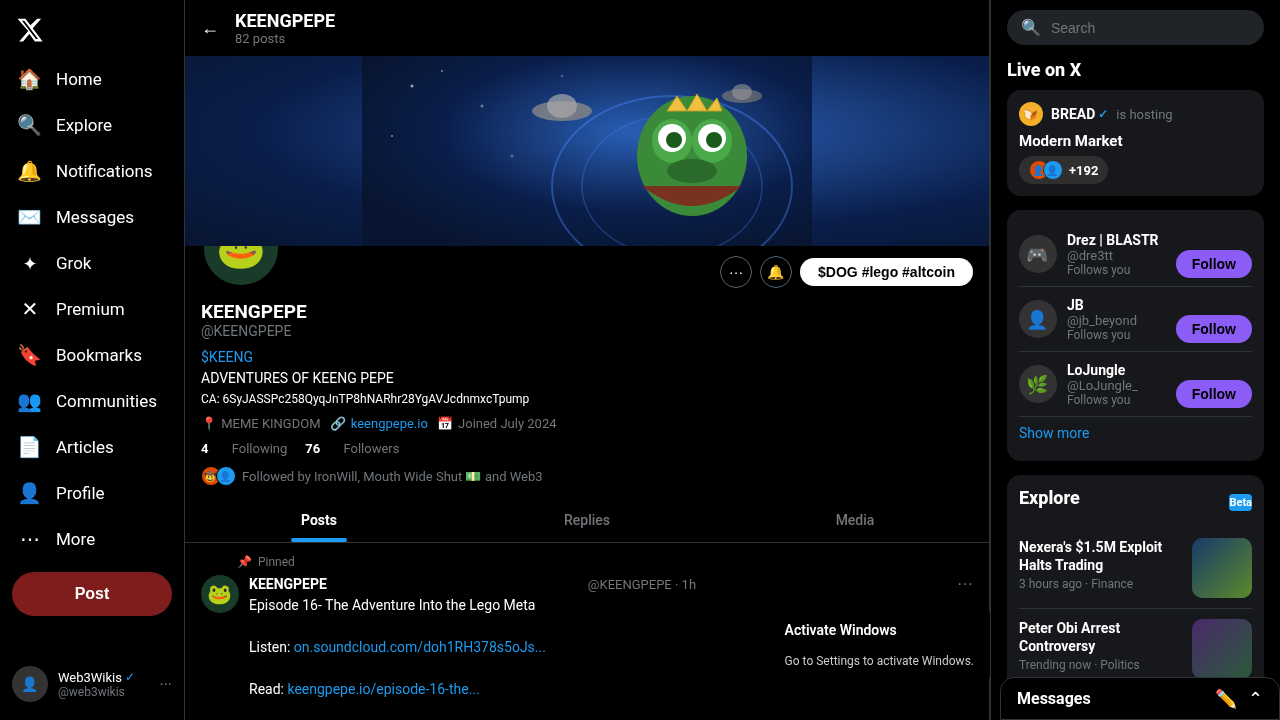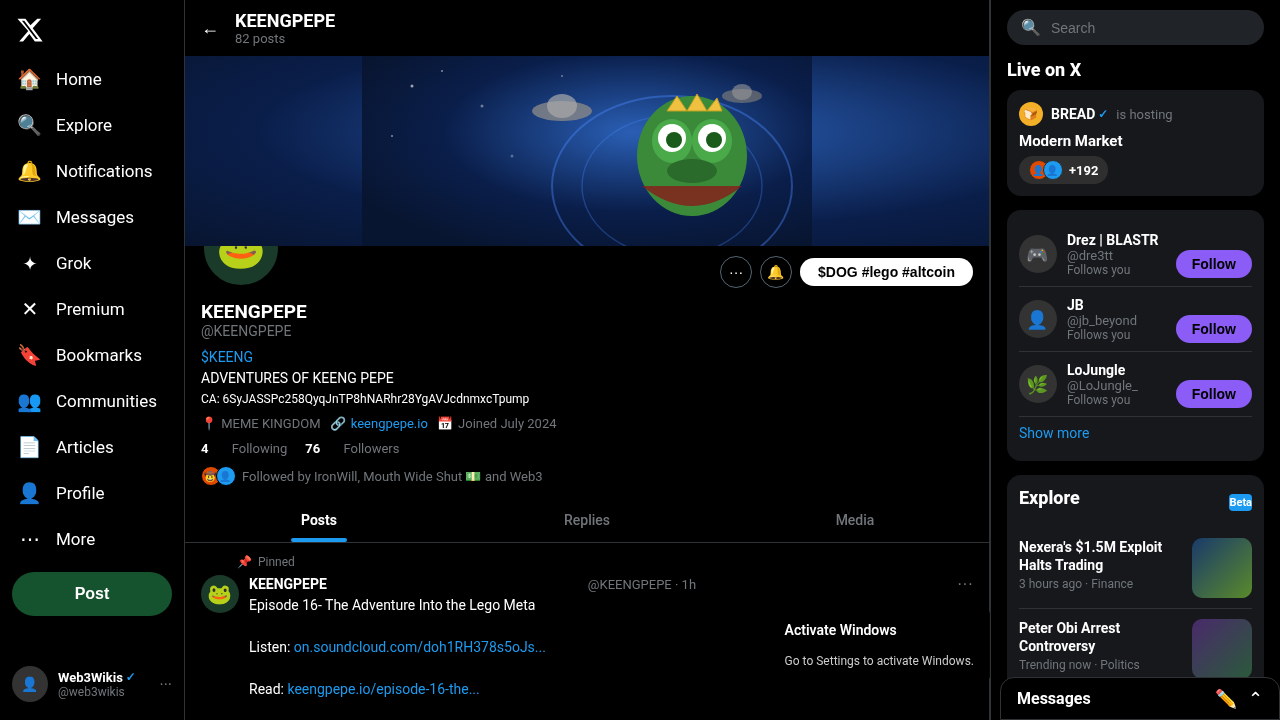--- a/index.html
+++ b/index.html
@@ -5,25 +5,25 @@
     * { box-sizing: border-box; margin: 0; padding: 0; }
     body { font-family: -apple-system, BlinkMacSystemFont, 'Segoe UI', Roboto, sans-serif; background: #000; color: #fff; display: flex; height: 720px; overflow: hidden; }
 
     
     .sidebar { width: 185px; background: #000; display: flex; flex-direction: column; padding: 8px 0; border-right: 1px solid #2f3336; flex-shrink: 0; }
     .sidebar-logo { padding: 8px 16px 4px; margin-bottom: 4px; }
     .sidebar-logo svg { width: 28px; height: 28px; fill: #fff; }
     .sidebar-item { display: flex; align-items: center; gap: 14px; padding: 10px 14px; cursor: pointer; border-radius: 30px; margin: 1px 4px; font-size: 17px; font-weight: 400; color: #fff; transition: background 0.2s; }
     .sidebar-item .icon { width: 24px; height: 24px; display: flex; align-items: center; justify-content: center; font-size: 20px; }
     .sidebar-item span.label { font-size: 17px; }
-    .post-btn { background: #14532d; color: #fff; border: none; border-radius: 25px; padding: 13px 0; font-size: 16px; font-weight: 700; cursor: pointer; margin: 10px 12px 8px; width: calc(100% - 24px); }
+    .post-btn { background: #7f1d1d; color: #fff; border: none; border-radius: 25px; padding: 13px 0; font-size: 16px; font-weight: 700; cursor: pointer; margin: 10px 12px 8px; width: calc(100% - 24px); }
     .sidebar-user { display: flex; align-items: center; gap: 10px; padding: 10px 12px; margin-top: auto; cursor: pointer; border-radius: 30px; }
     .sidebar-user-avatar { width: 36px; height: 36px; border-radius: 50%; background: #333; overflow: hidden; display: flex; align-items: center; justify-content: center; font-size: 14px; }
     .sidebar-user-info { flex: 1; min-width: 0; }
-    .sidebar-user-name { font-size: 13px; font-weight: 700; white-space: nowrap; overflow: hidden; text-overflow: ellipsis; display: flex; align-items: flex-start; gap: 3px; }
+    .sidebar-user-name { font-size: 13px; font-weight: 400; white-space: nowrap; overflow: hidden; text-overflow: ellipsis; display: flex; align-items: flex-start; gap: 3px; }
     .sidebar-user-handle { font-size: 12px; color: #71767b; white-space: nowrap; overflow: hidden; text-overflow: ellipsis; }
     .sidebar-user-dots { color: #71767b; font-size: 16px; }
     .verified-badge { color: #1d9bf0; font-size: 12px; }
 
     
     .main { flex: 1; display: flex; overflow: hidden; }
 
     
     .profile-col { flex: 1; border-right: 1px solid #2f3336; overflow-y: auto; background: #000; }
     .profile-col::-webkit-scrollbar { width: 4px; }

